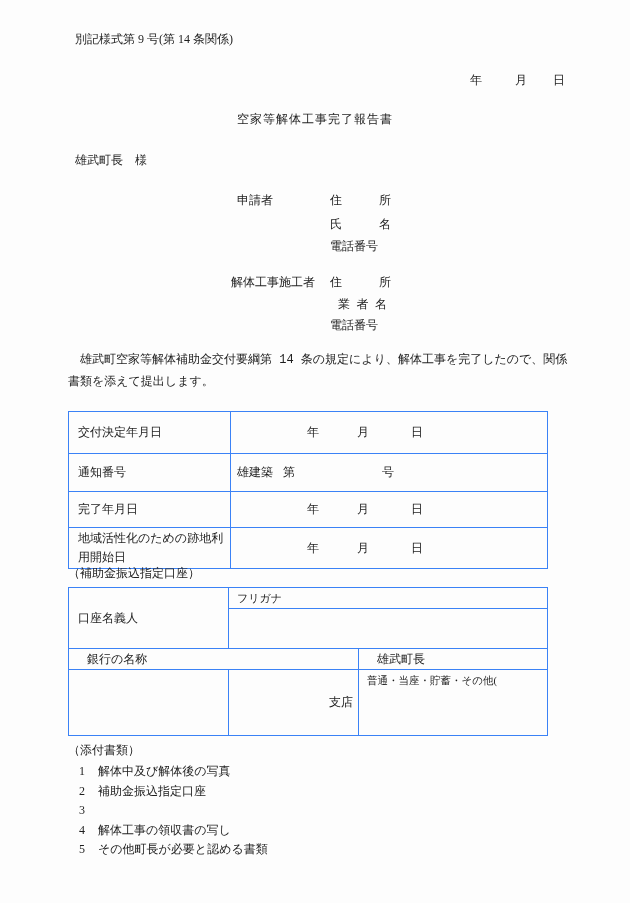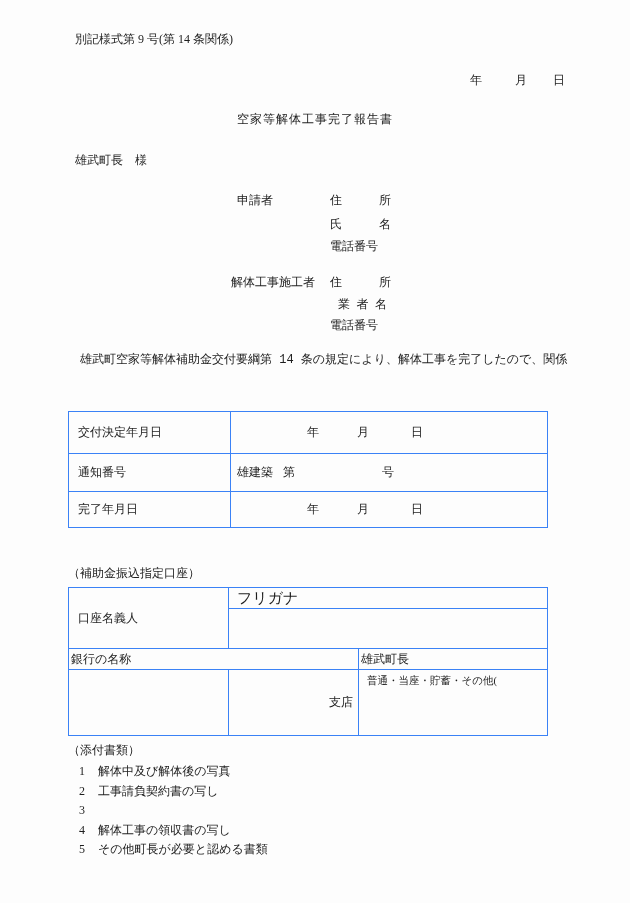--- a/index.html
+++ b/index.html
@@ -39,22 +39,22 @@
   .t1 .lbl { padding-left:9px; padding-right:3px; white-space:normal; line-height:19px; vertical-align:middle; }
   .t1 .val { vertical-align:middle; white-space:nowrap; }
   .h41 { height:41px; } .h37 { height:37px; } .h35 { height:35px; } .h40 { height:40px; }
   .d-y { margin-left:76px; } .d-m { margin-left:38px; } .d-d { margin-left:42px; }
   .v-pre { margin-left:6px; } .v-dai { margin-left:10px; } .v-go { margin-left:87px; }
 
   .caption-account { left:68px; top:565px; }
   .t2 { left:68px; top:587px; width:479px; }
   .t2 .ra { height:21px; } .t2 .rb { height:40px; } .t2 .rc { height:21px; } .t2 .rd { height:66px; }
   .t2 .holder   { padding-left:9px; vertical-align:middle; }
-  .t2 .furigana { padding-left:8px; font-size:15px; vertical-align:middle; }
-  .t2 .bank, .t2 .accno { padding-left:2px; vertical-align:middle; }
+  .t2 .furigana { padding-left:8px; font-size:11px; vertical-align:middle; }
+  .t2 .bank, .t2 .accno { padding-left:18px; vertical-align:middle; }
   .t2 .branch   { text-align:right; padding-right:5px; vertical-align:middle; }
   .t2 .acctype  { font-size:10.5px; vertical-align:top; padding:4px 6px 0 8px; white-space:nowrap; }
 
   .att-caption { left:68px; top:742px; }
   .att-list { left:79px; top:762px; }
   .att-item { display:flex; align-items:center; height:19.5px; white-space:nowrap; }
   .att-no { width:19px; }
 </style>
 </head>
 <body>
@@ -89,20 +89,21 @@
   </div>
   <div class="abs con-trader spread3">
     <span>業</span>
     <span>者</span>
     <span>名</span>
   </div>
   <div class="abs con-phone">電話番号</div>
 
   <div class="abs para">
     <div class="para-line">　雄武町空家等解体補助金交付要綱第 14 条の規定により、解体工事を完了したので、関係</div>
+    <div class="para-line">書類を添えて提出します。</div>
   </div>
 
   <table class="t1">
     <colgroup>
         <col style="width:162px">
         <col style="width:317px">
       </colgroup>
     <tbody>
         <tr>
       <td class="lbl h41">交付決定年月日</td>
@@ -112,20 +113,26 @@
     </tr>
     <tr>
       <td class="lbl h37">通知番号</td>
       <td class="val h37">
         <span class="v-pre">雄建築</span><span class="v-dai">第</span><span class="v-go">号</span>
       </td>
     </tr>
     <tr>
       <td class="lbl h35">完了年月日</td>
       <td class="val h35">
+        <span class="d-y">年</span><span class="d-m">月</span><span class="d-d">日</span>
+      </td>
+    </tr>
+    <tr>
+      <td class="lbl h40">地域活性化のための跡地利用開始日</td>
+      <td class="val h40">
         <span class="d-y">年</span><span class="d-m">月</span><span class="d-d">日</span>
       </td>
     </tr>
   </tbody>
     </table>
 
   <div class="abs caption-account">（補助金振込指定口座）</div>
 
   <table class="t2">
     <colgroup>
@@ -154,21 +161,21 @@
     </table>
 
   <div class="abs att-caption">（添付書類）</div>
   <div class="abs att-list">
     <div class="att-item">
       <span class="att-no">1</span>
       <span>解体中及び解体後の写真</span>
     </div>
     <div class="att-item">
       <span class="att-no">2</span>
-      <span>工事請負契約書の写し</span>
+      <span>補助金振込指定口座</span>
     </div>
     <div class="att-item">
       <span class="att-no">3</span>
     </div>
     <div class="att-item">
       <span class="att-no">4</span>
       <span>解体工事の領収書の写し</span>
     </div>
     <div class="att-item">
       <span class="att-no">5</span>

